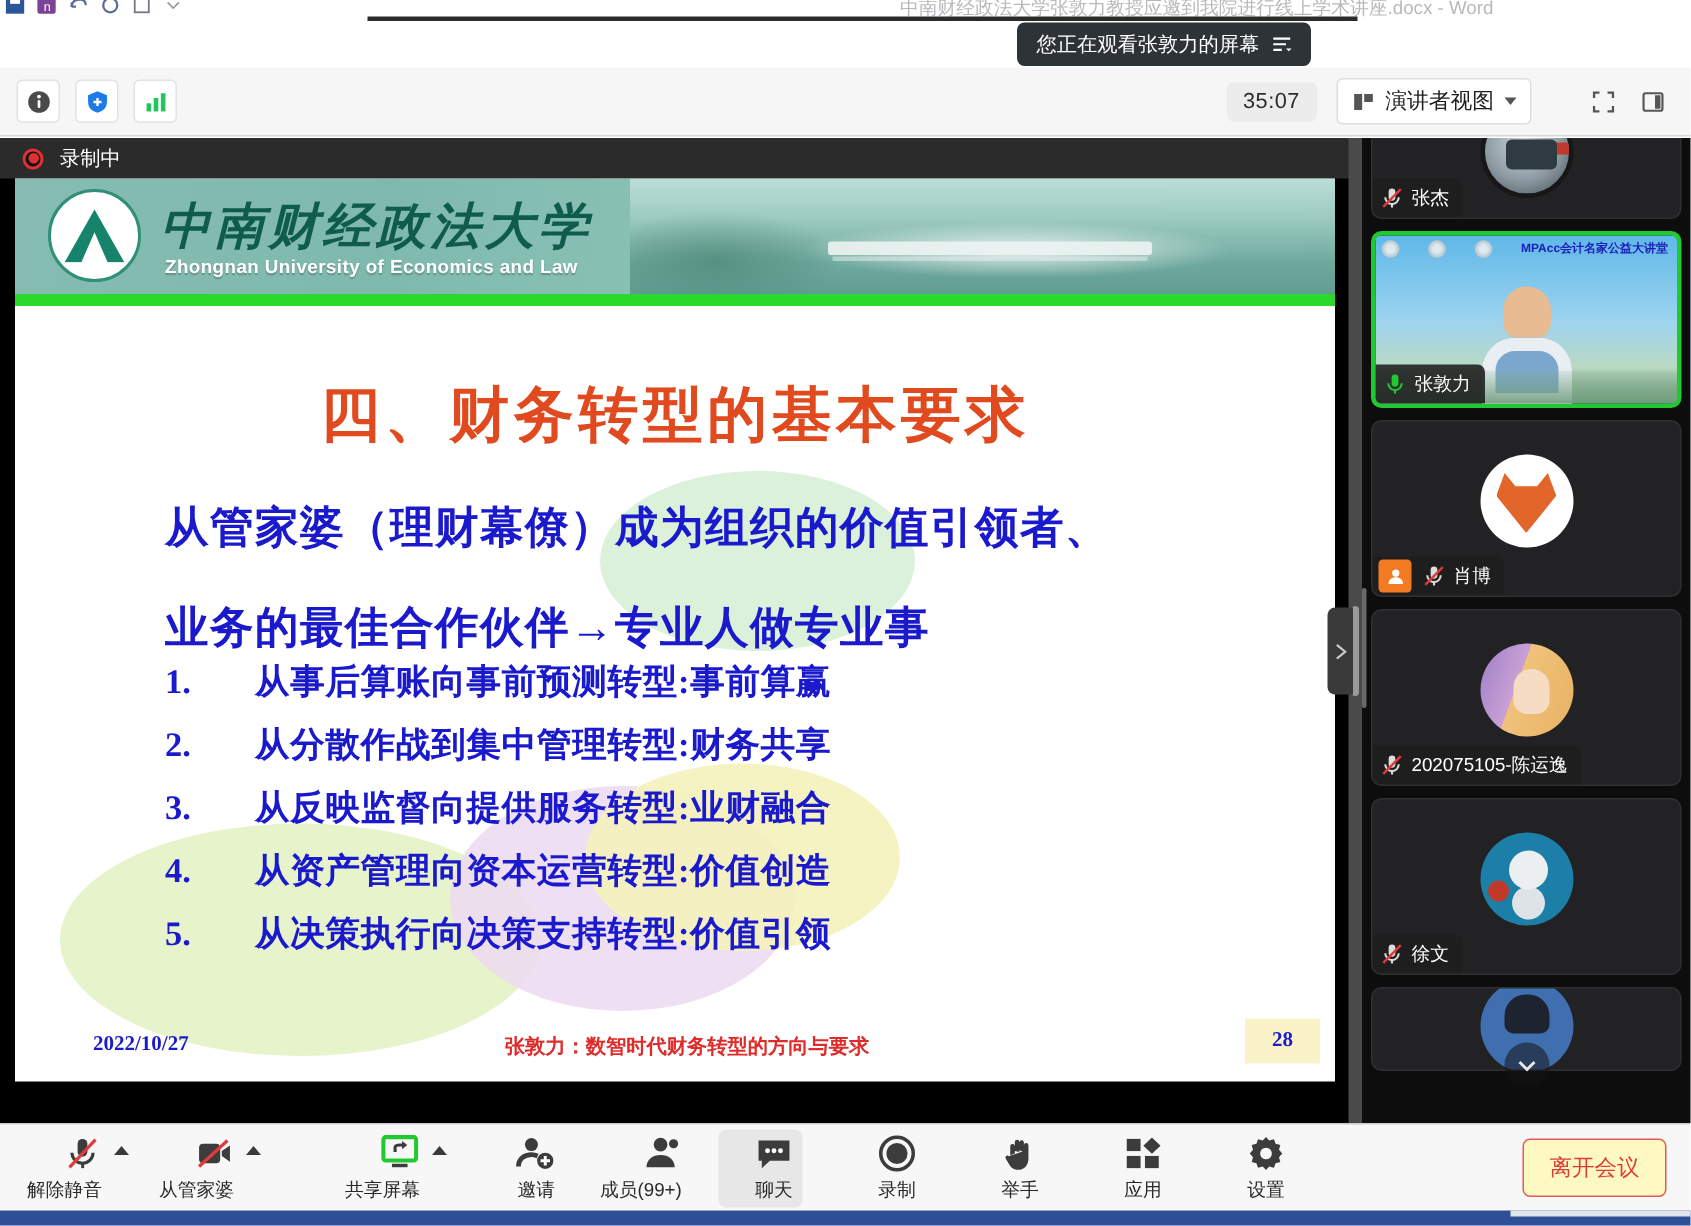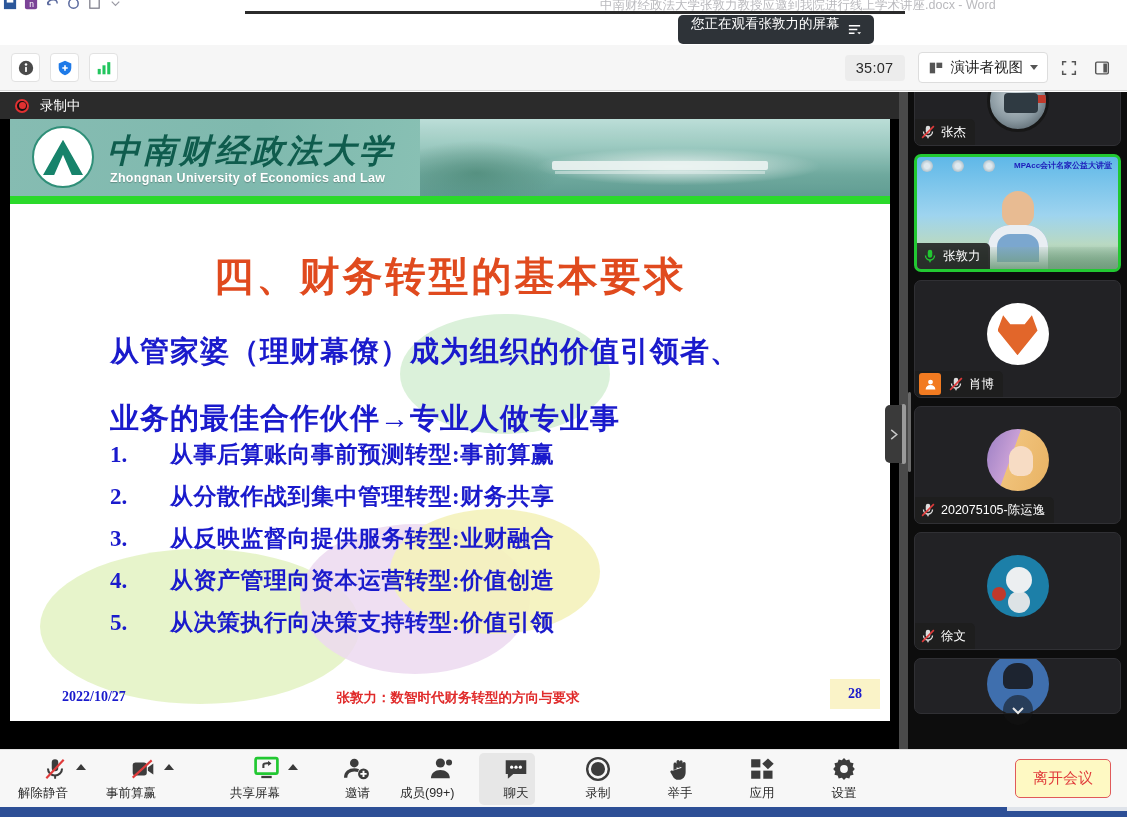--- a/index.html
+++ b/index.html
@@ -13,40 +13,40 @@
     align-items:center; padding-left:3px; }
   .qat-ic { width:15px; height:15px; display:block; }
   #word-doc-title { position:absolute; left:600px; top:-3px; width:527px;
     font-size:12.5px; color:#b9b9bd; white-space:nowrap; overflow:hidden;
     text-align:left; }
   #word-bottom-accent { position:absolute; left:245px; top:11px; width:660px;
     height:3px; background:#2b2b2b; }
 
   
   #viewing-banner { position:absolute; left:678px; top:15px; height:29px;
-    background:#2e3338; border-radius:5px; display:flex; align-items:flex-start;
+    background:#2e3338; border-radius:5px; display:flex; align-items:center;
     color:#fff; font-size:13.5px; padding:0 4px 0 13px; z-index:40; }
   #viewing-banner-label { white-space:nowrap; }
   #viewing-banner-menu { width:30px; height:29px; display:flex;
     align-items:center; justify-content:center; }
   #viewing-banner-menu svg { width:15px; height:15px; }
 
   
   #zoom-topbar { position:absolute; left:0; top:45px; width:1127px; height:46px;
     background:#f6f6f6; border-bottom:1px solid #d8d8d8;
     display:flex; align-items:center; padding:0 11px; }
   .top-ic-btn { width:29px; height:29px; border:1px solid #e2e2e2;
     border-radius:4px; background:#fff; margin-right:10px;
     display:flex; align-items:center; justify-content:center; }
   #topbar-spacer { flex:1; }
   #meeting-timer { background:#ececec; border-radius:4px; font-size:14.5px;
     color:#2b2b2b; padding:5px 11px; margin-right:13px; letter-spacing:.3px; }
   #view-selector { display:flex; align-items:center; gap:7px;
     border:1px solid #ddd; border-radius:4px; background:#fff;
-    padding:5px 9px; margin-right:2px; }
+    padding:5px 9px; margin-right:29px; }
   #view-selector-label { font-size:14.5px; color:#1d1d1d; }
   .caret { width:0;height:0;border-left:4.5px solid transparent;
     border-right:4.5px solid transparent;border-top:5.5px solid #555; }
   .plain-ic-btn { width:29px; height:29px; border:1px solid transparent;
     display:flex; align-items:center; justify-content:center; margin-left:4px; }
 
   
   #share-area { position:absolute; left:0; top:92px; width:908px; height:657px;
     background:#000; }
   #rec-bar { position:absolute; left:0; top:0; width:908px; height:27px;
@@ -476,21 +476,21 @@
   <span class="tb-caret" style="border-bottom-color:#3a3a3a;margin-right:14px"></span>
 
   <div class="tb-item">
     <span class="tb-ico">
       <svg width="26" height="26" viewBox="0 0 24 24">
           <rect x="2.5" y="6" width="13" height="12" rx="2.5" fill="#3c3c3c"></rect>
           <path d="M16.5 10.5 L21.5 7 v10 l-5-3.5z" fill="#3c3c3c"></path>
           <path d="M2.5 20 L20 4" stroke="#e03b3b" stroke-width="2"></path>
         </svg>
     </span>
-    <span class="tb-lbl">事前算赢</span>
+    <span class="tb-lbl">从管家婆</span>
   </div>
   <span class="tb-caret" style="margin-right:50px"></span>
 
   <div class="tb-item">
     <span class="tb-ico">
       <svg width="27" height="26" viewBox="0 0 26 24">
           <rect x="2.5" y="1.5" width="21" height="15" rx="1.5" fill="none" stroke="#22c832" stroke-width="2.6"></rect>
           <path d="M10 11 L10 8 Q10 6.5 13.5 6.5 L16.5 6.5" stroke="#3c3c3c" stroke-width="2" fill="none"></path>
           <path d="M14.5 4 L17.8 6.6 L14.5 9.2z" fill="#3c3c3c"></path>
           <rect x="8" y="18.6" width="10" height="2.2" fill="#3c3c3c"></rect>

